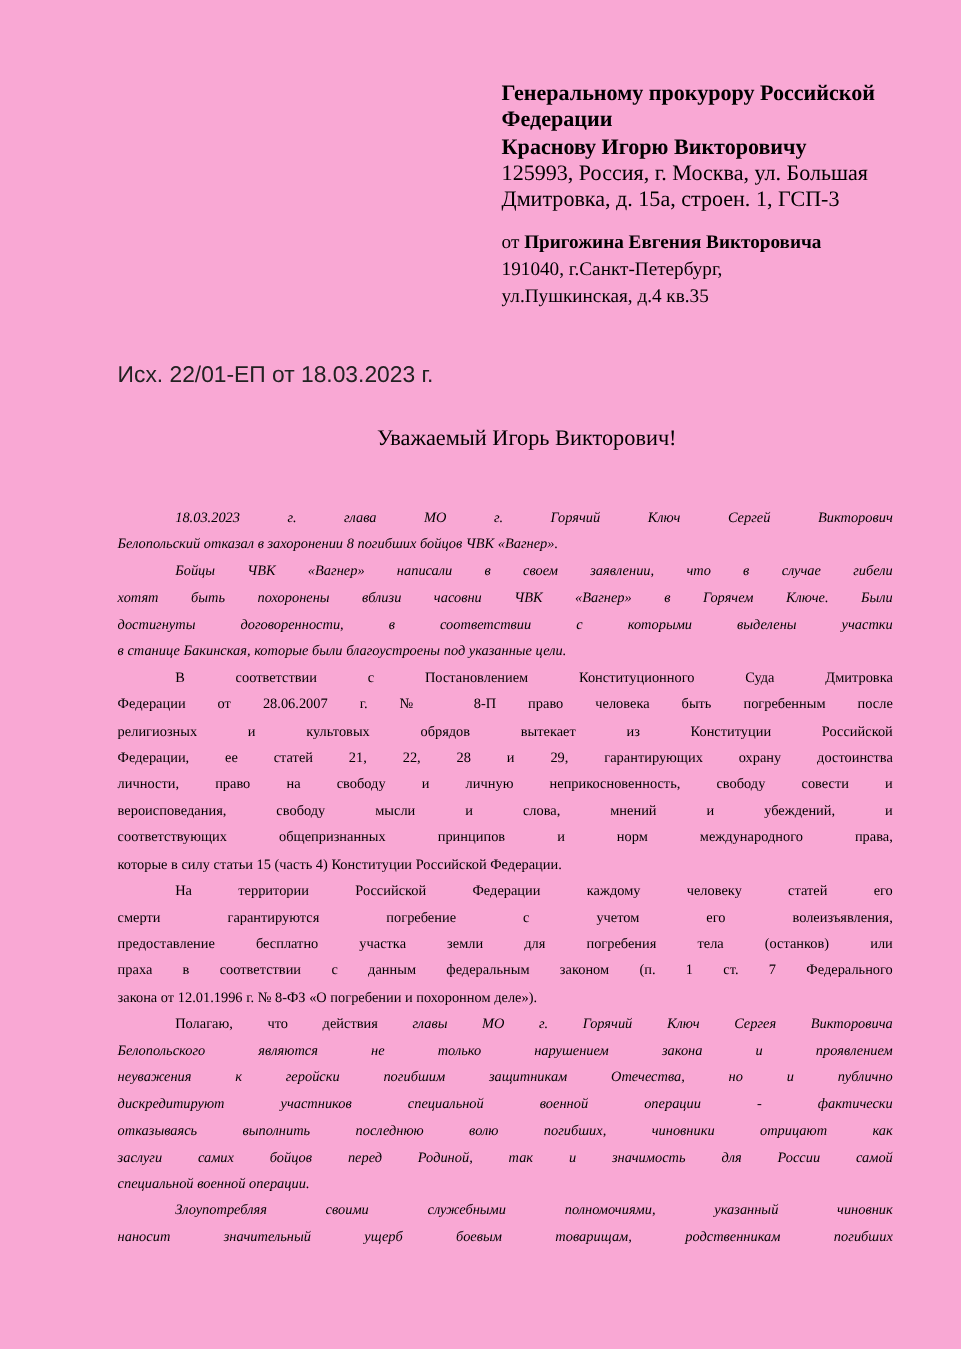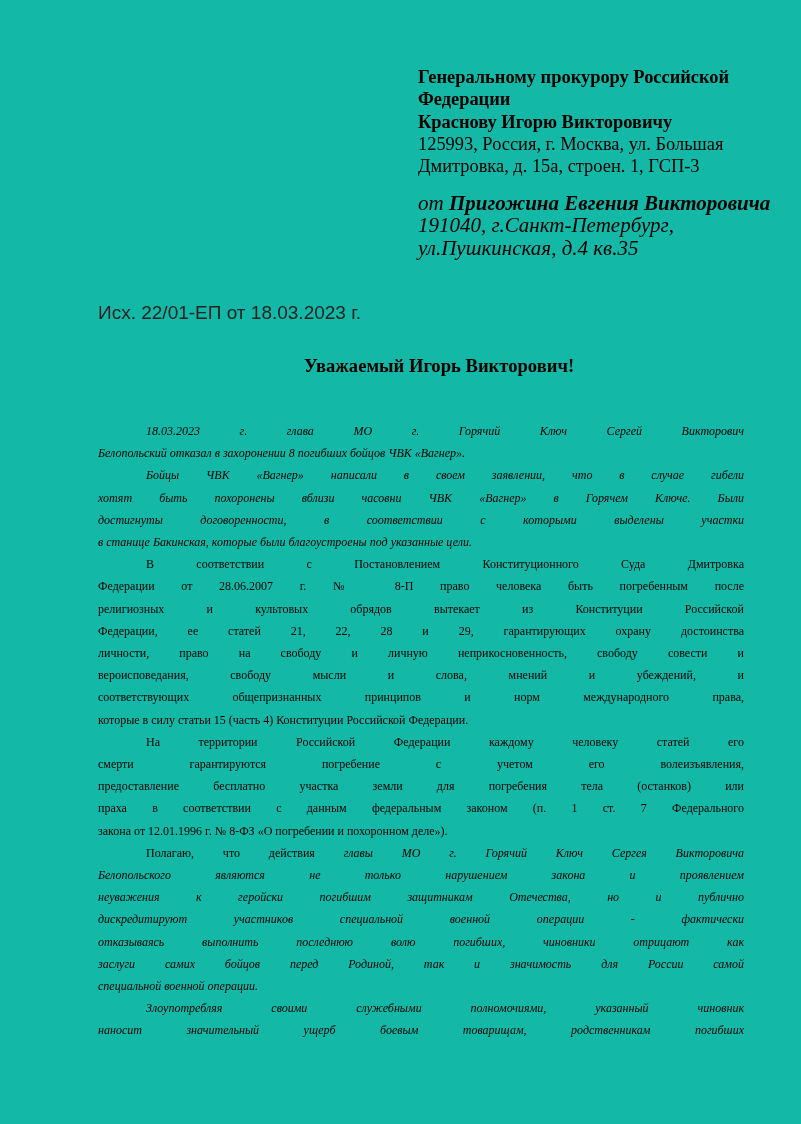--- a/index.html
+++ b/index.html
@@ -3,51 +3,51 @@
 <meta charset="utf-8">
 <title>Letter</title>
 <style>
   * { margin: 0; padding: 0; box-sizing: border-box; }
   html, body { background: #e8e8e8; }
   .page {
     position: relative;
     width: 801px;
     height: 1124px;
     margin: 0 auto;
-    background: #14b8a6;
+    background: #f9a8d4;
     color: #000000;
     font-family: "Liberation Serif", "DejaVu Serif", serif;
     overflow: hidden;
   }
   .recipient-block {
     position: absolute;
     left: 418px; top: 66px; width: 334px;
     font-size: 18.4px; line-height: 22.3px;
   }
   .sender-block {
     position: absolute;
     left: 418px; top: 192px; width: 334px;
-    font-size: 21px; line-height: 22.3px; font-style: italic;
+    font-size: 16px; line-height: 22.3px;
   }
   .hline { white-space: nowrap; }
   .bold { font-weight: bold; }
   .ref-line {
     position: absolute;
     left: 98px; top: 302px;
     font-family: "Liberation Sans", "DejaVu Sans", sans-serif;
     font-size: 19px; line-height: 22px;
     color: #222222;
     white-space: nowrap;
   }
   .salutation {
     position: absolute;
     left: 98px; top: 355px; width: 646px;
     padding-left: 36px;
     text-align: center;
-    font-weight: bold;
+    font-weight: normal;
     font-size: 18.6px; line-height: 22.2px;
     white-space: nowrap;
   }
   .doc-body {
     position: absolute;
     left: 98px; top: 420px; width: 646px;
     font-size: 12px; line-height: 22.2px;
   }
   .para.it { font-style: italic; }
   .ln {

